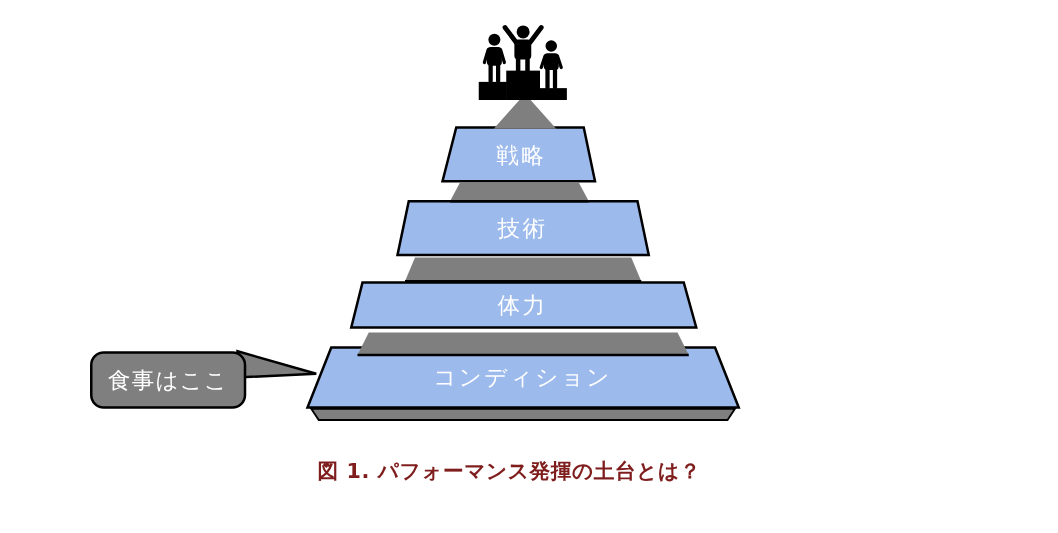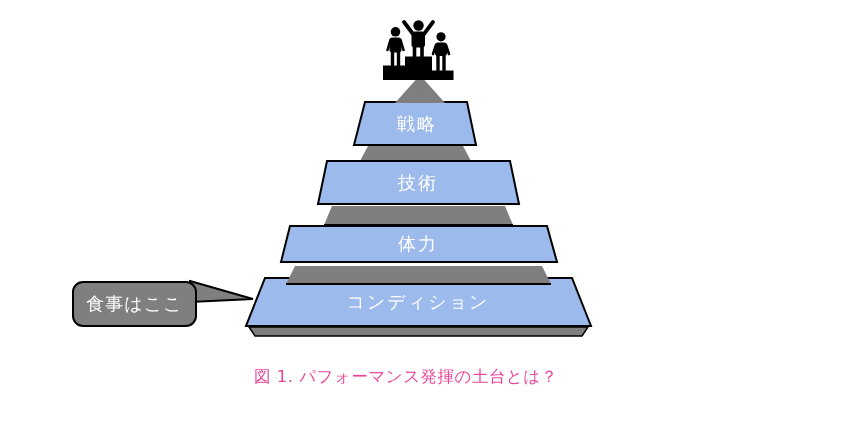--- a/index.html
+++ b/index.html
@@ -59,23 +59,23 @@
     fill: #ffffff;
     font-size: 18px;
     letter-spacing: 1px;
     text-anchor: middle;
   }
   .caption {
     position: absolute;
     left: 254px;
     top: 366px;
     font-size: 16.5px;
-    font-weight: 400;
+    font-weight: 700;
     letter-spacing: 0.5px;
-    color: #ec4899;
+    color: #7f1d1d;
     white-space: nowrap;
   }
 </style>
 </head>
 <body>
 
 <div class="canvas">
 
   <svg width="846" height="426" viewBox="0 0 846 426">
 

